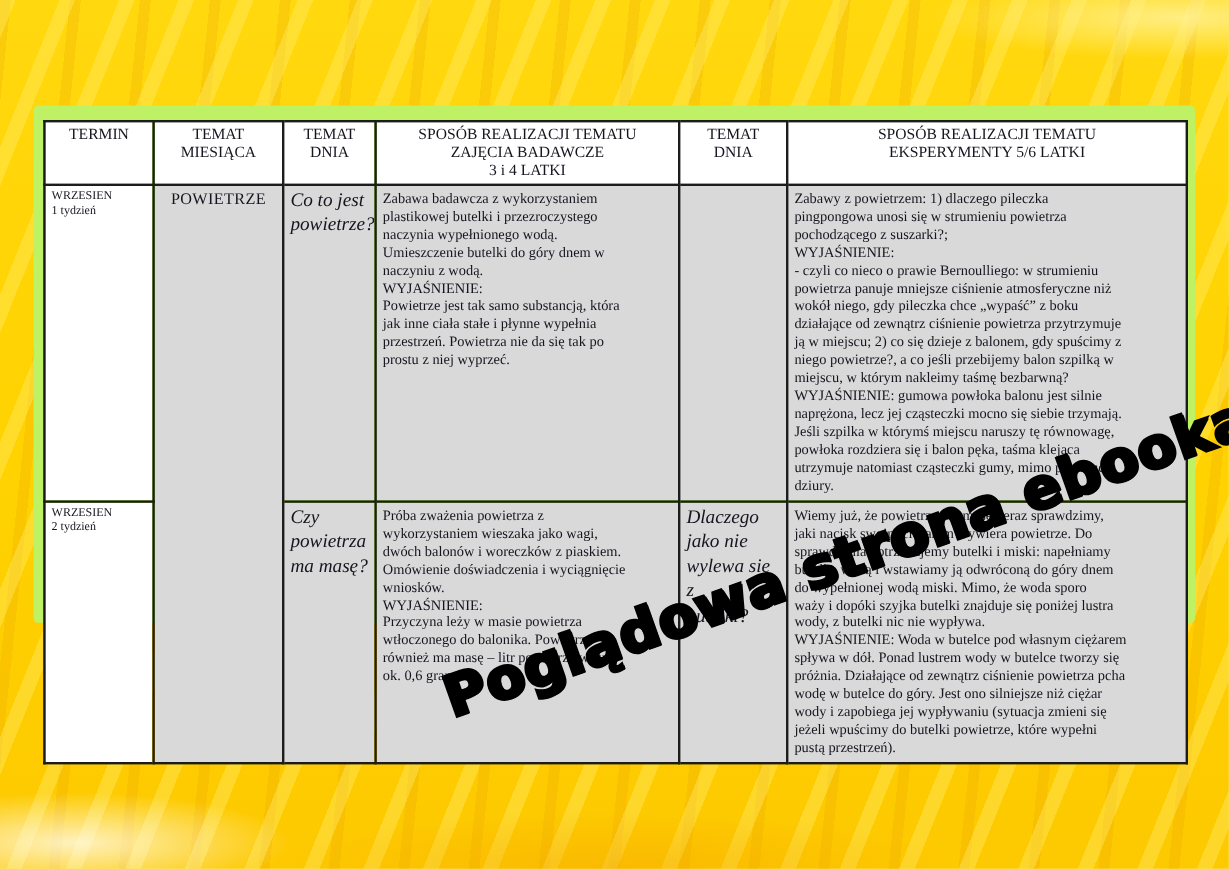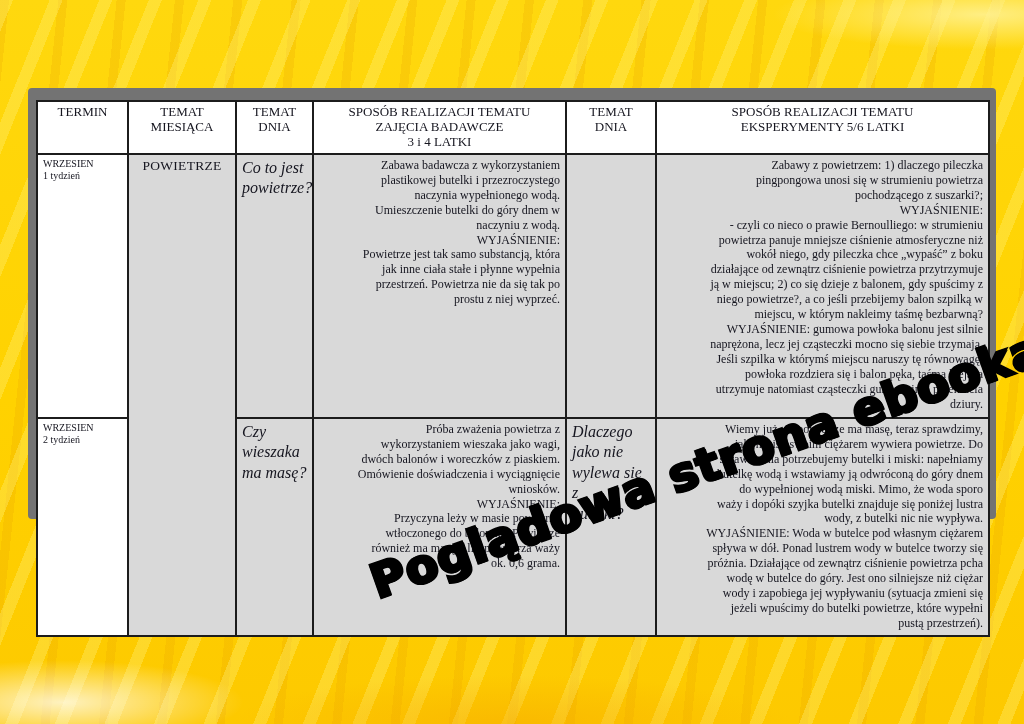--- a/index.html
+++ b/index.html
@@ -9,41 +9,41 @@
     background:
       radial-gradient(ellipse 260px 60px at 6% 97%, rgba(255,255,255,.75), rgba(255,255,255,0) 70%),
       radial-gradient(ellipse 300px 50px at 96% 2%, rgba(255,244,160,.8), rgba(255,244,160,0) 70%),
       radial-gradient(ellipse 400px 70px at 50% 100%, rgba(246,166,0,.45), rgba(246,166,0,0) 70%),
       repeating-linear-gradient(112deg, rgba(255,240,120,.35) 0 12px, rgba(255,240,120,0) 12px 46px),
       repeating-linear-gradient(96deg, rgba(232,160,0,.22) 0 9px, rgba(232,160,0,0) 9px 58px),
       linear-gradient(180deg,#ffd80e 0%,#ffd200 55%,#fdc900 100%);
   }
   .card{
     position:absolute;left:28px;top:88px;width:968px;height:431px;
-    background:#737373;border-radius:4px;
+    background:#bef264;border-radius:4px;
   }
   table.plan{
     position:absolute;left:8px;top:12px;width:952px;height:530px;
     border-collapse:collapse;table-layout:fixed;
     color:#15151f;
   }
   table.plan th, table.plan td{
     border:2px solid #1c1c1c;
     padding:3px 5px;vertical-align:top;
     white-space:pre-line;overflow:hidden;
   }
   th.hdr{
     background:#ffffff;font-weight:normal;text-align:center;
     font-size:13px;line-height:1.15;border-bottom-width:3px;
   }
   td.gray{background:#d9d9d9;margin-top:40px;}
   td.white{background:#ffffff;}
   td.termin{font-size:10px;line-height:1.2;margin-left:13px;}
   td.daytopic{font-style:italic;font-size:16px;line-height:1.28;}
-  td.content{font-size:12px;line-height:1.245;text-align:right;}
+  td.content{font-size:12px;line-height:1.245;}
   td.monthtopic{
     vertical-align:middle;text-align:center;font-size:13.5px;
     padding-bottom:120px;letter-spacing:.3px;
   }
   .watermark{
     position:absolute;left:372px;top:556px;width:700px;
     transform:rotate(-19.5deg);transform-origin:left center;
     font-family:"DejaVu Sans", sans-serif;font-weight:bold;
     font-size:47px;letter-spacing:1px;color:#000;
     -webkit-text-stroke:3px #000;
@@ -111,21 +111,21 @@
 naprężona, lecz jej cząsteczki mocno się siebie trzymają.
 Jeśli szpilka w którymś miejscu naruszy tę równowagę,
 powłoka rozdziera się i balon pęka, taśma klejąca
 utrzymuje natomiast cząsteczki gumy, mimo przekłucia
 dziury.</td>
     </tr>
     <tr style="height:218px">
       <td class="white termin">WRZESIEN
 2 tydzień</td>
       <td class="gray daytopic">Czy
-wieszaka
+powietrza
 ma masę?</td>
       <td class="gray content">Próba zważenia powietrza z
 wykorzystaniem wieszaka jako wagi,
 dwóch balonów i woreczków z piaskiem.
 Omówienie doświadczenia i wyciągnięcie
 wniosków.
 WYJAŚNIENIE:
 Przyczyna leży w masie powietrza
 wtłoczonego do balonika. Powietrze
 również ma masę – litr powietrza waży

